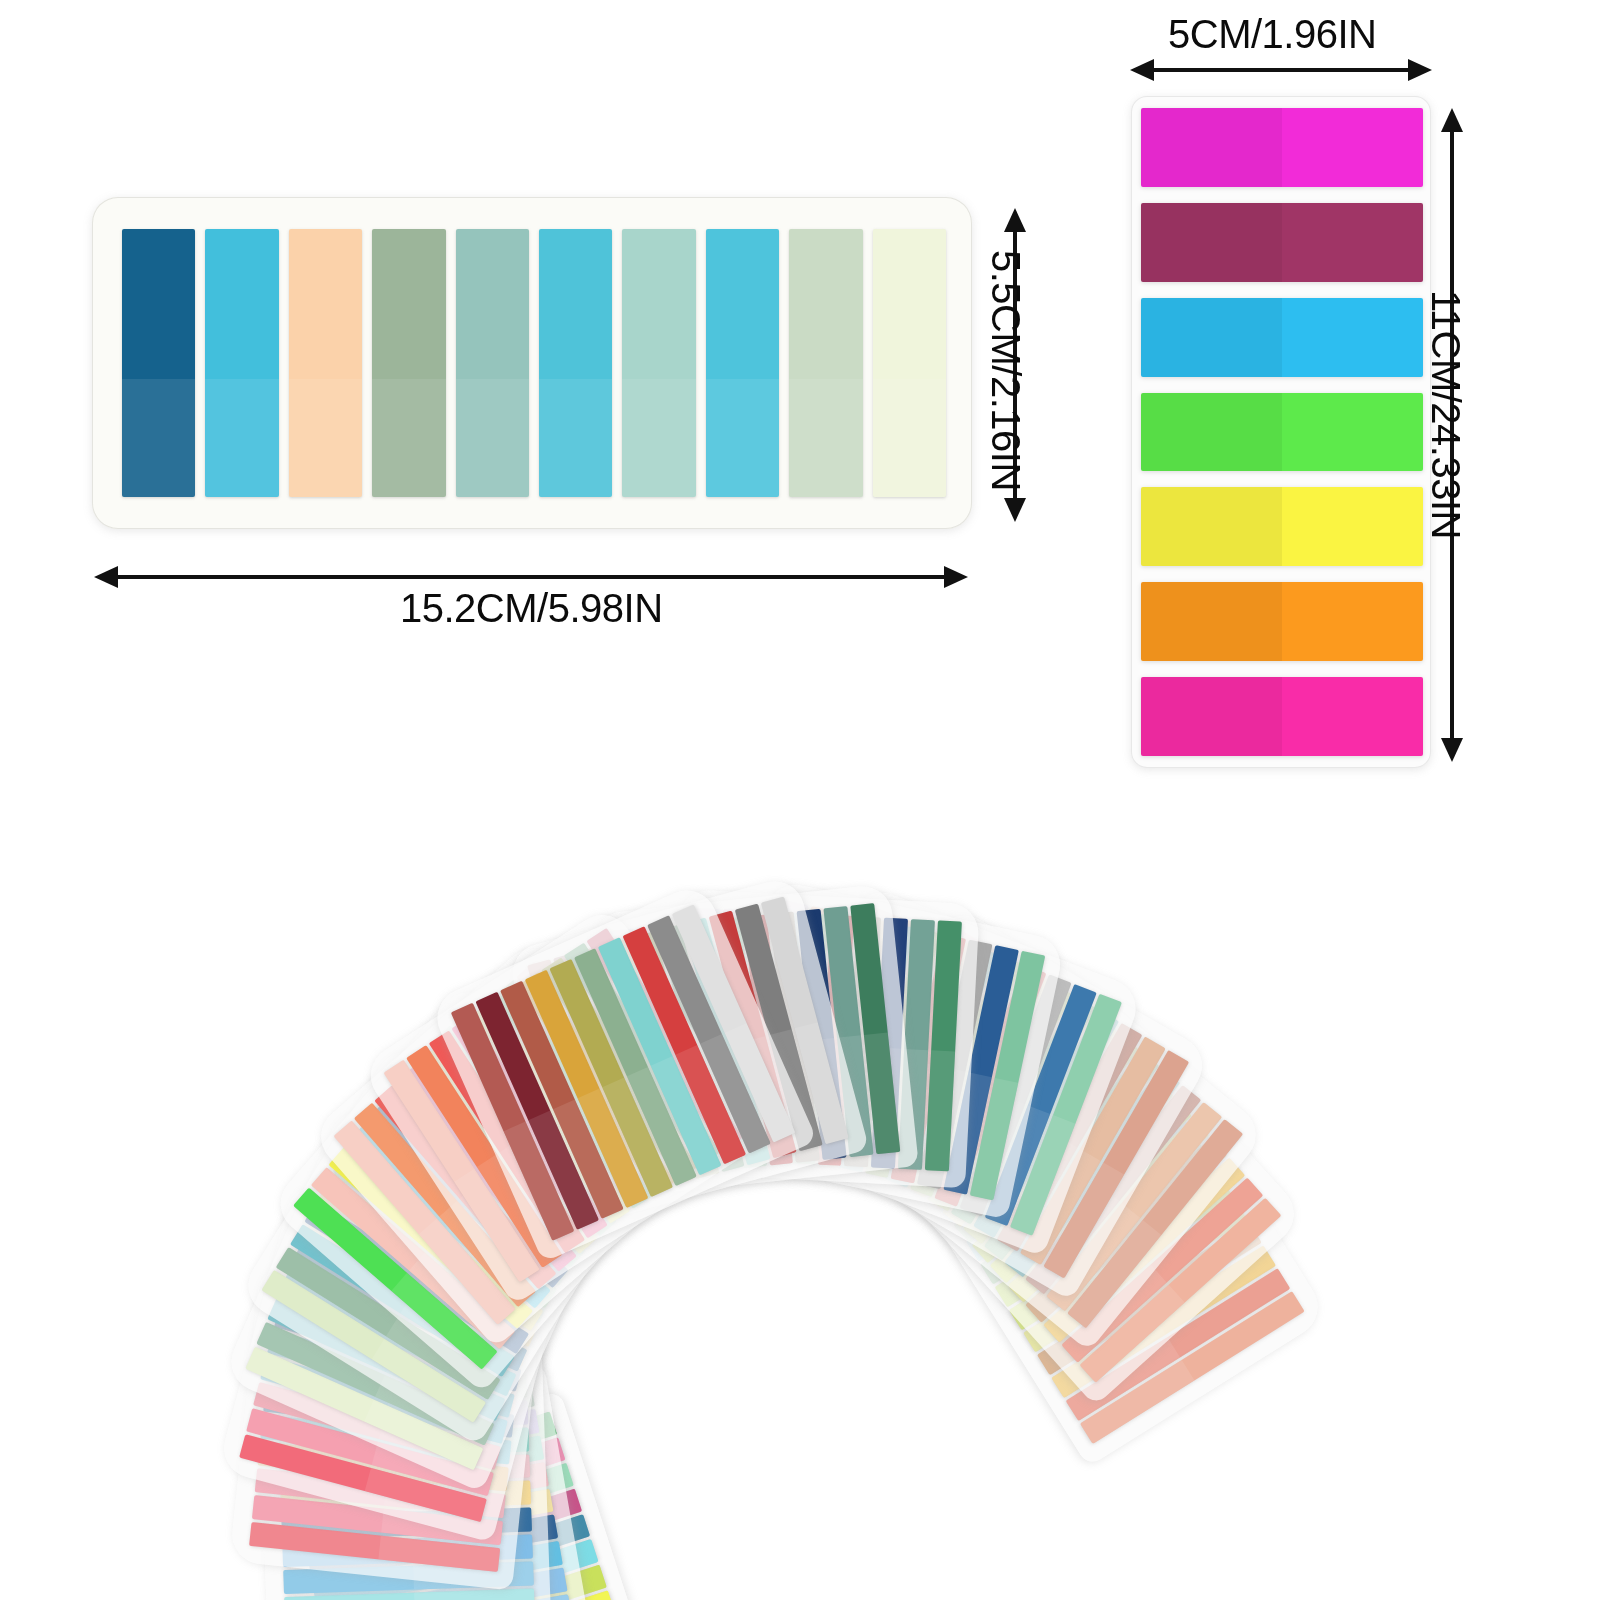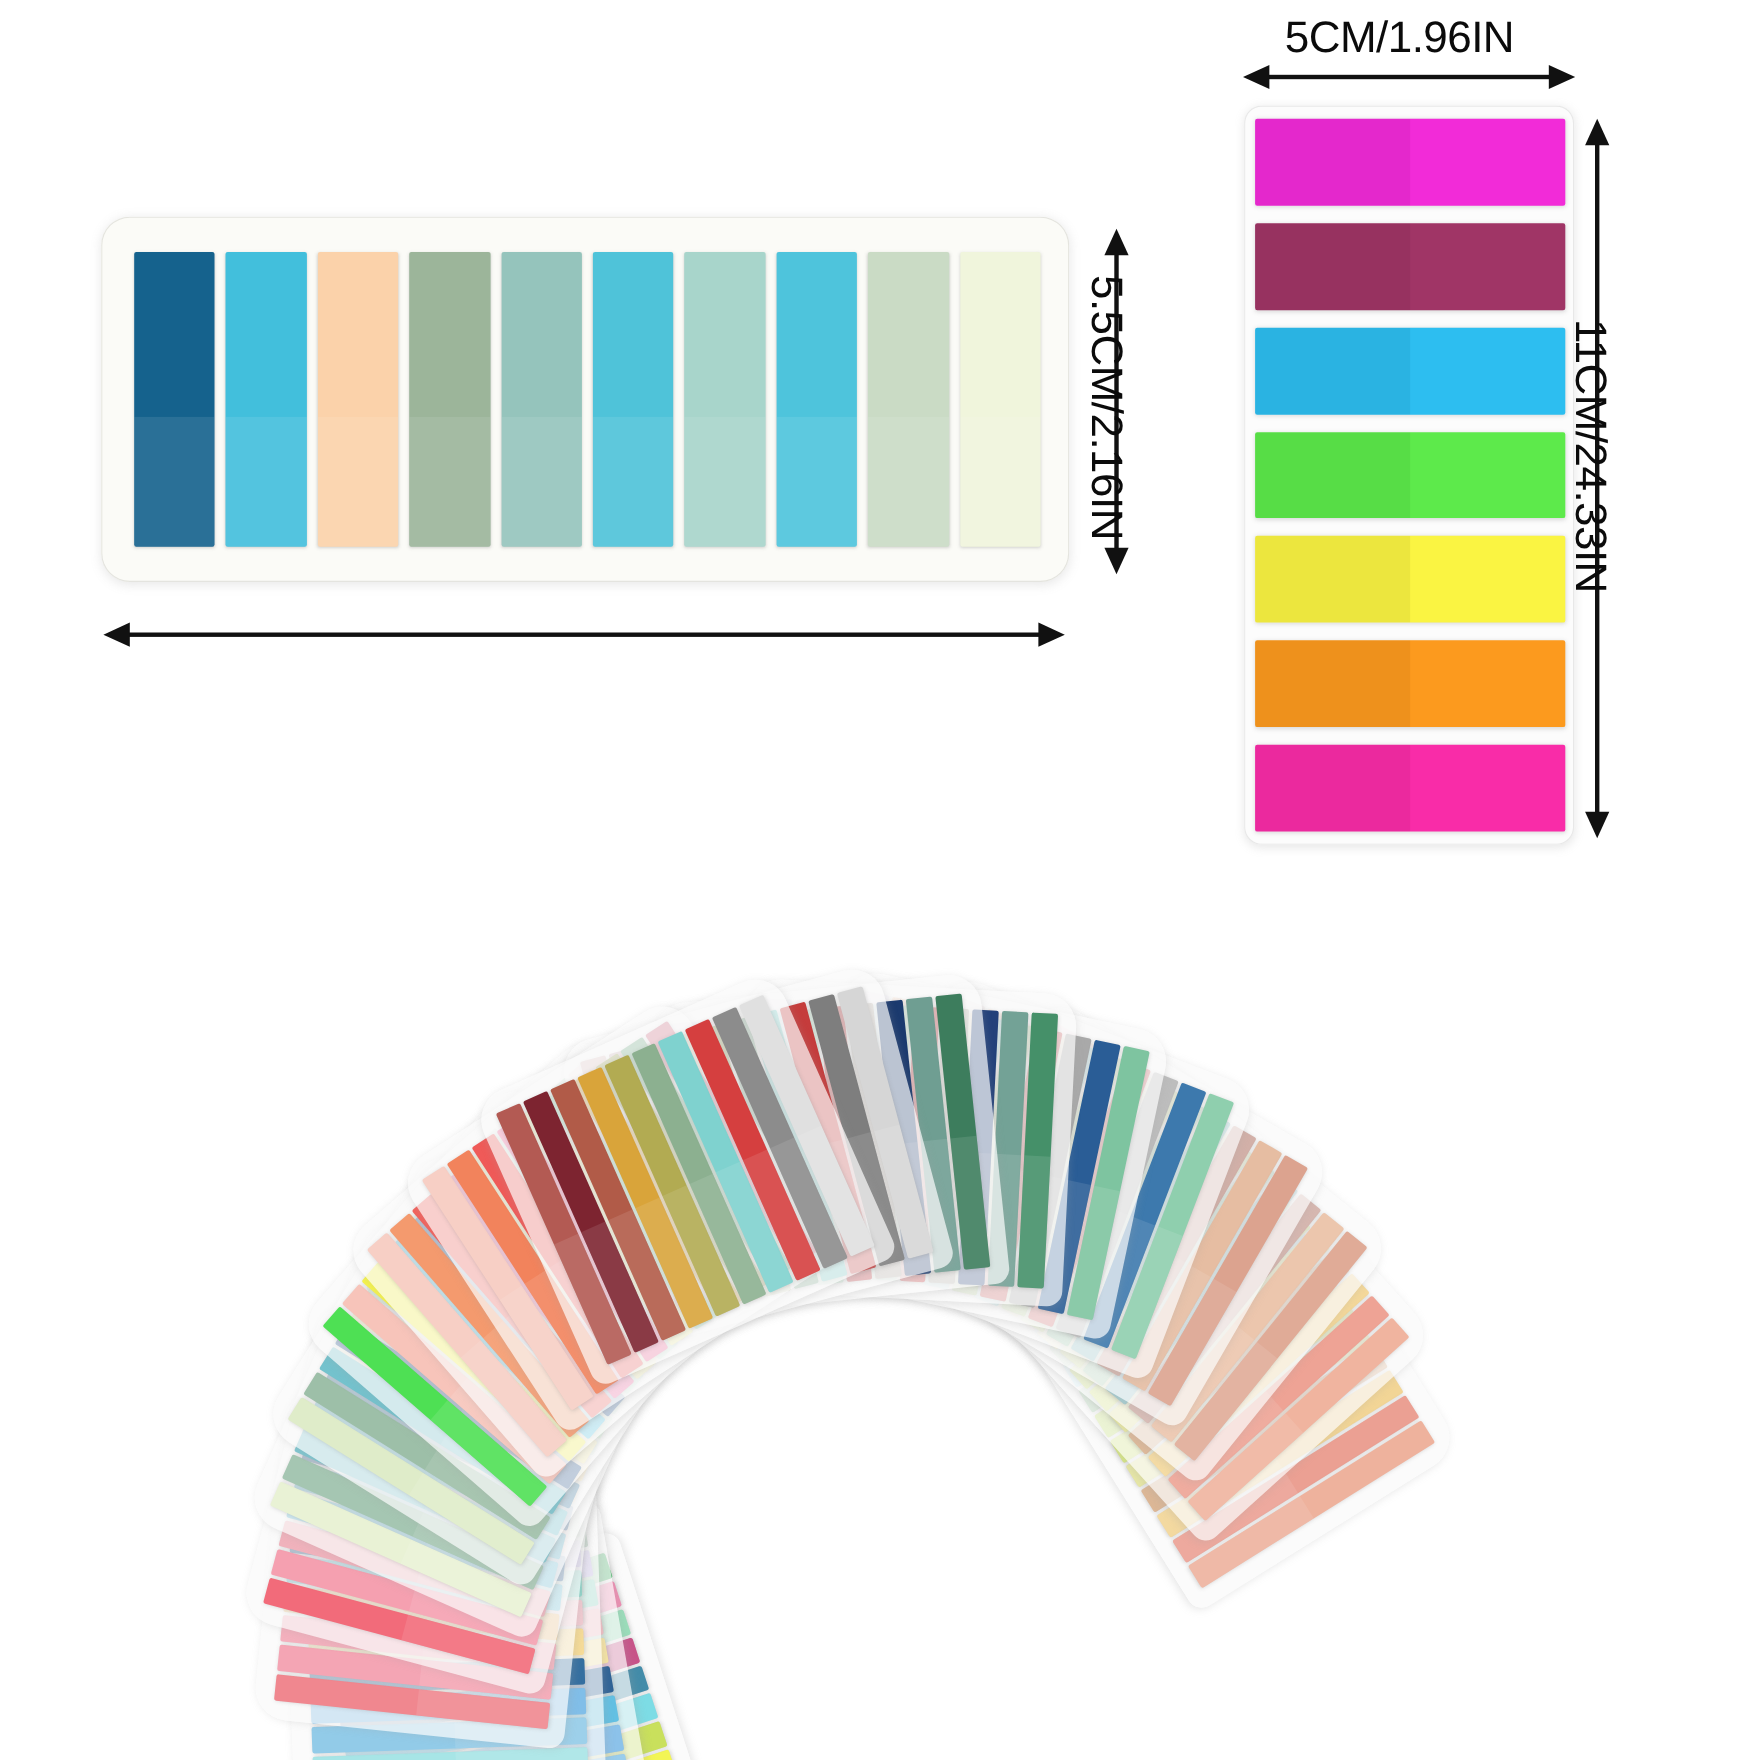--- a/index.html
+++ b/index.html
@@ -69,20 +69,21 @@
         <div class="tab" style="background: rgb(149, 196, 188);"></div>
         <div class="tab" style="background: rgb(79, 195, 217);"></div>
         <div class="tab" style="background: rgb(168, 213, 203);"></div>
         <div class="tab" style="background: rgb(78, 196, 220);"></div>
         <div class="tab" style="background: rgb(202, 219, 197);"></div>
         <div class="tab" style="background: rgb(240, 245, 220);"></div>
       </div>
   </div>
 
   <div class="arrow-h" style="left:116px;top:575px;width:830px;"></div>
+  <div class="dim-label" style="left:400px;top:586px;font-size:40px;">15.2CM/5.98IN</div>
 
   <div class="arrow-v" style="left:1013px;top:230px;height:270px;"></div>
   <div class="dim-label" style="left:1028px;top:250px;font-size:40px;transform:rotate(90deg);transform-origin:0 0;">5.5CM/2.16IN</div>
 
   <div id="neon-pack">
     <div class="inner">
         <div class="tab" style="background: rgb(242, 43, 216);">
           <span class="half"></span>
         </div>
         <div class="tab" style="background: rgb(160, 53, 102);">

